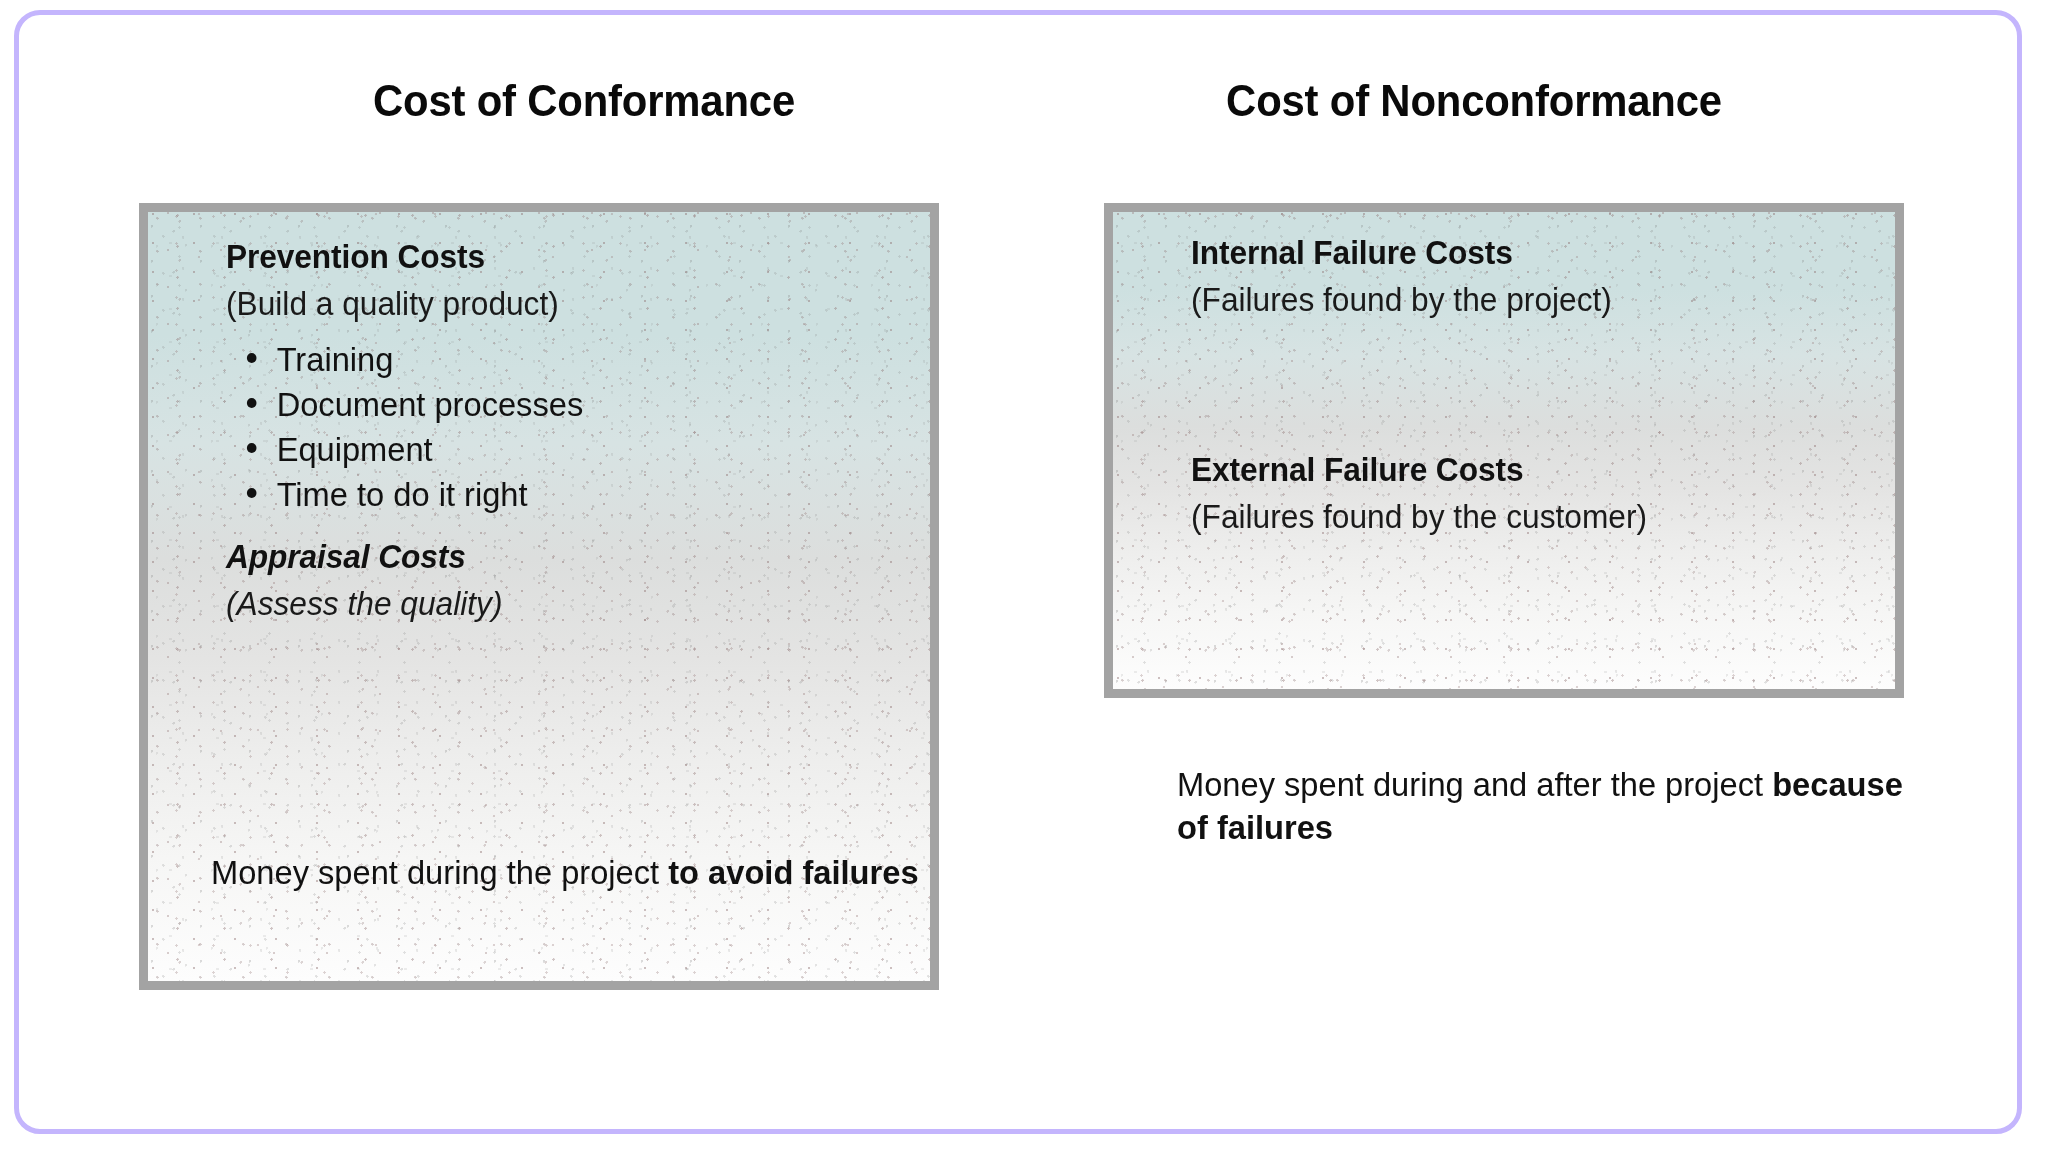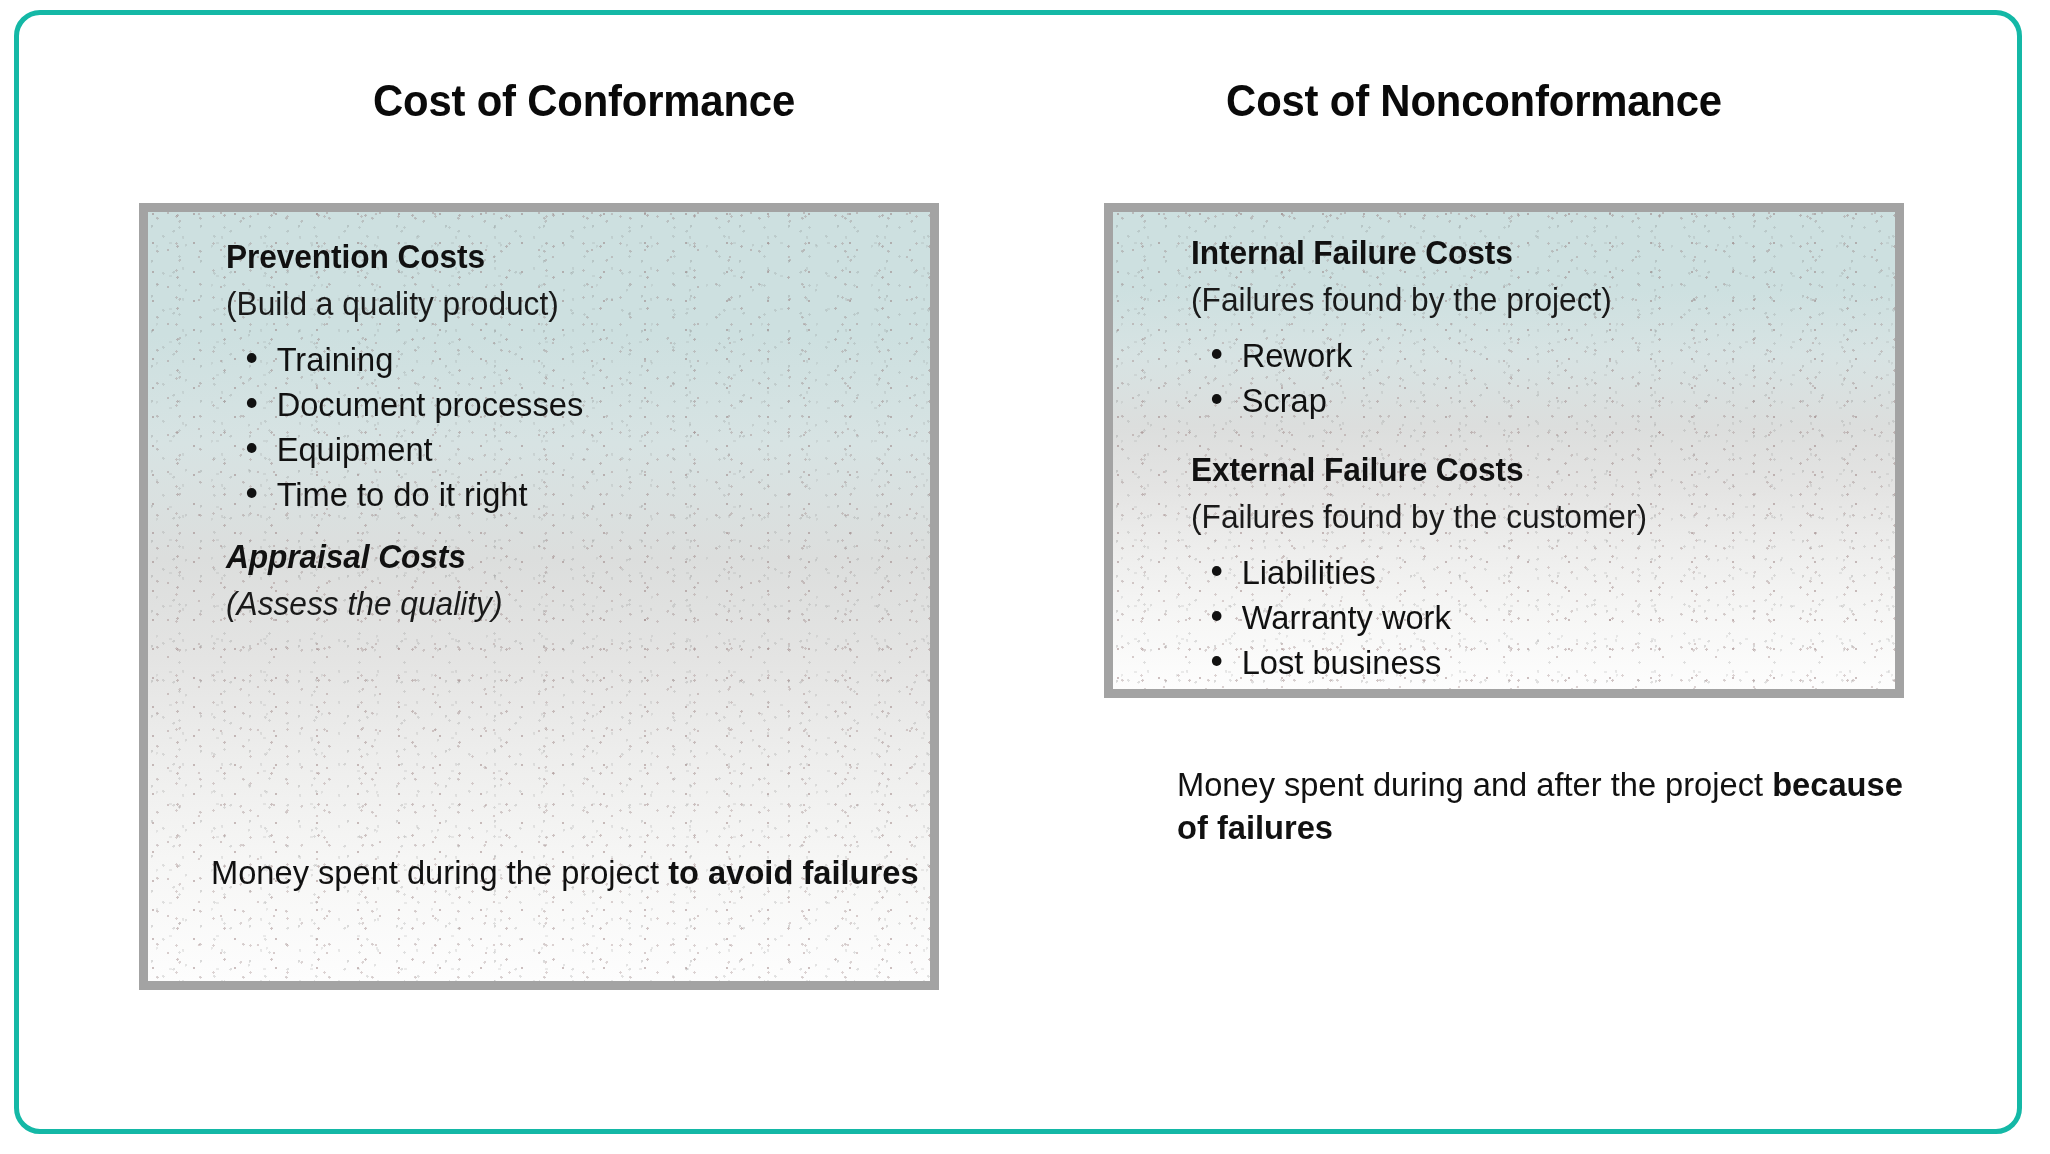--- a/index.html
+++ b/index.html
@@ -14,21 +14,21 @@
     -webkit-font-smoothing: antialiased;
   }
 
   
   .frame {
     position: absolute;
     left: 14px;
     top: 10px;
     width: 2008px;
     height: 1124px;
-    border: 5px solid #14b8a6;
+    border: 5px solid #c4b5fd;
     border-radius: 26px;
     background: #ffffff;
     box-sizing: border-box;
     overflow: hidden;
     padding-left: 44px;
   }
 
   .columns {
     position: absolute;
     inset: 0;
@@ -219,34 +219,25 @@
     <div class="column right">
 
       <div class="col-title">Cost of Nonconformance</div>
 
       <div class="panel">
         <div class="panel-inner">
 
           <div class="group g1">
             <div class="group-head">Internal Failure Costs</div>
             <div class="group-sub">(Failures found by the project)</div>
-            <ul class="bullets">
-              <li><span class="dot"></span><span>Rework</span></li>
-              <li><span class="dot"></span><span>Scrap</span></li>
-            </ul>
           </div>
 
           <div class="group g2">
             <div class="group-head">External Failure Costs</div>
             <div class="group-sub">(Failures found by the customer)</div>
-            <ul class="bullets">
-              <li><span class="dot"></span><span>Liabilities</span></li>
-              <li><span class="dot"></span><span>Warranty work</span></li>
-              <li><span class="dot"></span><span>Lost business</span></li>
-            </ul>
           </div>
 
         </div>
       </div>
 
       <div class="caption">
         <span>Money spent during and after the project </span><b>because of failures</b>
       </div>
 
     </div>

